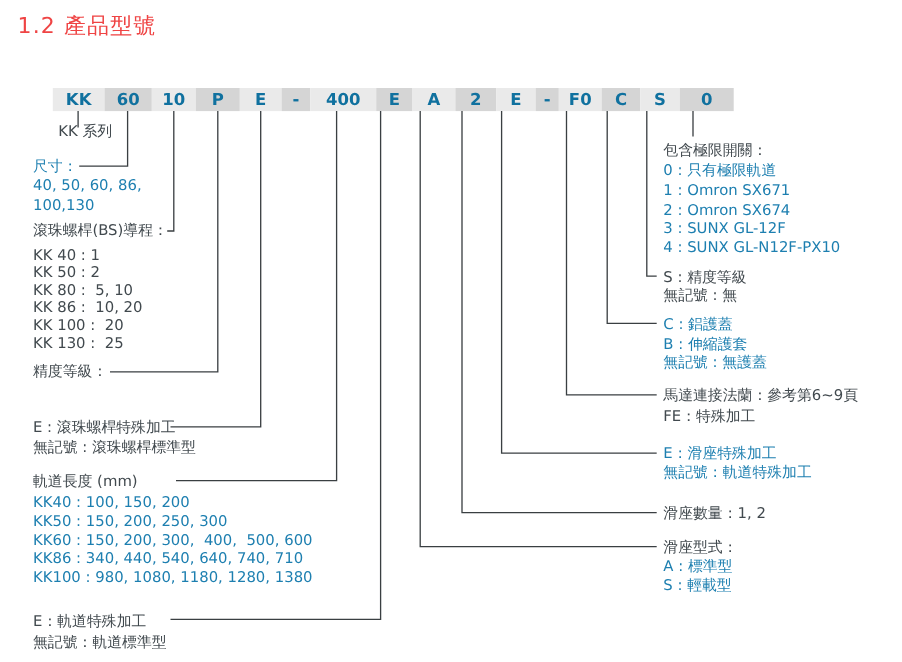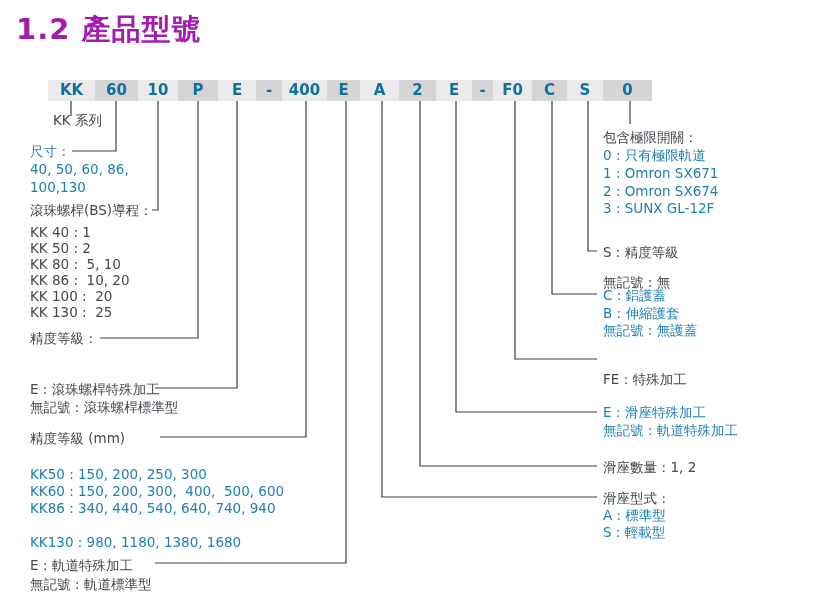--- a/index.html
+++ b/index.html
@@ -5,21 +5,21 @@
   html,body{margin:0;padding:0;}
   .page{
     position:relative;
     width:820px;height:602px;
     background:#ffffff;
     font-family:"DejaVu Sans","Liberation Sans",sans-serif;
     overflow:hidden;
   }
   .title{
     position:absolute;left:16px;top:10px;margin:0;
-    font-size:29px;font-weight:bold;color:#a21caf;
+    font-size:20px;font-weight:normal;color:#ef4444;
     letter-spacing:1px;
   }
   .code-row{
     position:absolute;left:48px;top:80px;height:21px;
     display:flex;flex-direction:row;
   }
   .code-cell{
     height:21px;line-height:21px;text-align:center;
     font-size:15px;font-weight:bold;color:#10719f;
     box-sizing:border-box;
@@ -41,21 +41,21 @@
 
   <h1 class="title">1.2 產品型號</h1>
 
   <div class="code-row">
     <span class="code-cell shade-light" style="width:47px">KK</span>
     <span class="code-cell shade-dark" style="width:43px">60</span>
     <span class="code-cell shade-light" style="width:40px">10</span>
     <span class="code-cell shade-dark" style="width:40px">P</span>
     <span class="code-cell shade-light" style="width:38px">E</span>
     <span class="code-cell shade-dark" style="width:26px">-</span>
-    <span class="code-cell shade-light" style="width:45px">400</span>
+    <span class="code-cell shade-light" style="width:60px">400</span>
     <span class="code-cell shade-dark" style="width:33px">E</span>
     <span class="code-cell shade-light" style="width:39px">A</span>
     <span class="code-cell shade-dark" style="width:37px">2</span>
     <span class="code-cell shade-light" style="width:36px">E</span>
     <span class="code-cell shade-dark" style="width:21px">-</span>
     <span class="code-cell shade-light" style="width:39px">F0</span>
     <span class="code-cell shade-dark" style="width:35px">C</span>
     <span class="code-cell shade-light" style="width:36px">S</span>
     <span class="code-cell shade-dark" style="width:49px">0</span>
   </div>
@@ -84,38 +84,41 @@
   <div class="ann t-dark" style="left:30px;top:202px">滾珠螺桿(BS)導程：</div>
   <div class="ann t-dark" style="left:30px;top:224px">KK 40 : 1</div>
   <div class="ann t-dark" style="left:30px;top:240px">KK 50 : 2</div>
   <div class="ann t-dark" style="left:30px;top:256px">KK 80 :  5, 10</div>
   <div class="ann t-dark" style="left:30px;top:272px">KK 86 :  10, 20</div>
   <div class="ann t-dark" style="left:30px;top:288px">KK 100 :  20</div>
   <div class="ann t-dark" style="left:30px;top:304px">KK 130 :  25</div>
   <div class="ann t-dark" style="left:30px;top:330px">精度等級：</div>
   <div class="ann t-dark" style="left:30px;top:381px">E : 滾珠螺桿特殊加工</div>
   <div class="ann t-dark" style="left:30px;top:399px">無記號 : 滾珠螺桿標準型</div>
-  <div class="ann t-dark" style="left:30px;top:430px">精度等級 (mm)</div>
+  <div class="ann t-dark" style="left:30px;top:430px">軌道長度 (mm)</div>
+  <div class="ann t-blue" style="left:30px;top:449px">KK40 : 100, 150, 200</div>
   <div class="ann t-blue" style="left:30px;top:466px">KK50 : 150, 200, 250, 300</div>
   <div class="ann t-blue" style="left:30px;top:483px">KK60 : 150, 200, 300,  400,  500, 600</div>
-  <div class="ann t-blue" style="left:30px;top:500px">KK86 : 340, 440, 540, 640, 740, 940</div>
-  <div class="ann t-blue" style="left:30px;top:534px">KK130 : 980, 1180, 1380, 1680</div>
+  <div class="ann t-blue" style="left:30px;top:500px">KK86 : 340, 440, 540, 640, 740, 710</div>
+  <div class="ann t-blue" style="left:30px;top:517px">KK100 : 980, 1080, 1180, 1280, 1380</div>
   <div class="ann t-dark" style="left:30px;top:557px">E：軌道特殊加工</div>
   <div class="ann t-dark" style="left:30px;top:576px">無記號：軌道標準型</div>
 
   <div class="ann t-dark" style="left:603px;top:129px">包含極限開關：</div>
   <div class="ann t-blue" style="left:603px;top:147px">0 : 只有極限軌道</div>
   <div class="ann t-blue" style="left:603px;top:165px">1 : Omron SX671</div>
   <div class="ann t-blue" style="left:603px;top:183px">2 : Omron SX674</div>
   <div class="ann t-blue" style="left:603px;top:200px">3 : SUNX GL-12F</div>
+  <div class="ann t-blue" style="left:603px;top:217px">4 : SUNX GL-N12F-PX10</div>
   <div class="ann t-dark" style="left:603px;top:244px">S : 精度等級</div>
-  <div class="ann t-dark" style="left:603px;top:274px">無記號 : 無</div>
+  <div class="ann t-dark" style="left:603px;top:261px">無記號 : 無</div>
   <div class="ann t-blue" style="left:603px;top:287px">C : 鋁護蓋</div>
   <div class="ann t-blue" style="left:603px;top:305px">B : 伸縮護套</div>
   <div class="ann t-blue" style="left:603px;top:322px">無記號 : 無護蓋</div>
+  <div class="ann t-dark" style="left:603px;top:352px">馬達連接法蘭：參考第6~9頁</div>
   <div class="ann t-dark" style="left:603px;top:371px">FE：特殊加工</div>
   <div class="ann t-blue" style="left:603px;top:404px">E：滑座特殊加工</div>
   <div class="ann t-blue" style="left:603px;top:422px">無記號：軌道特殊加工</div>
   <div class="ann t-dark" style="left:603px;top:459px">滑座數量：1, 2</div>
   <div class="ann t-dark" style="left:603px;top:490px">滑座型式：</div>
   <div class="ann t-blue" style="left:603px;top:507px">A : 標準型</div>
   <div class="ann t-blue" style="left:603px;top:524px">S : 輕載型</div>
 
 </div>
 

